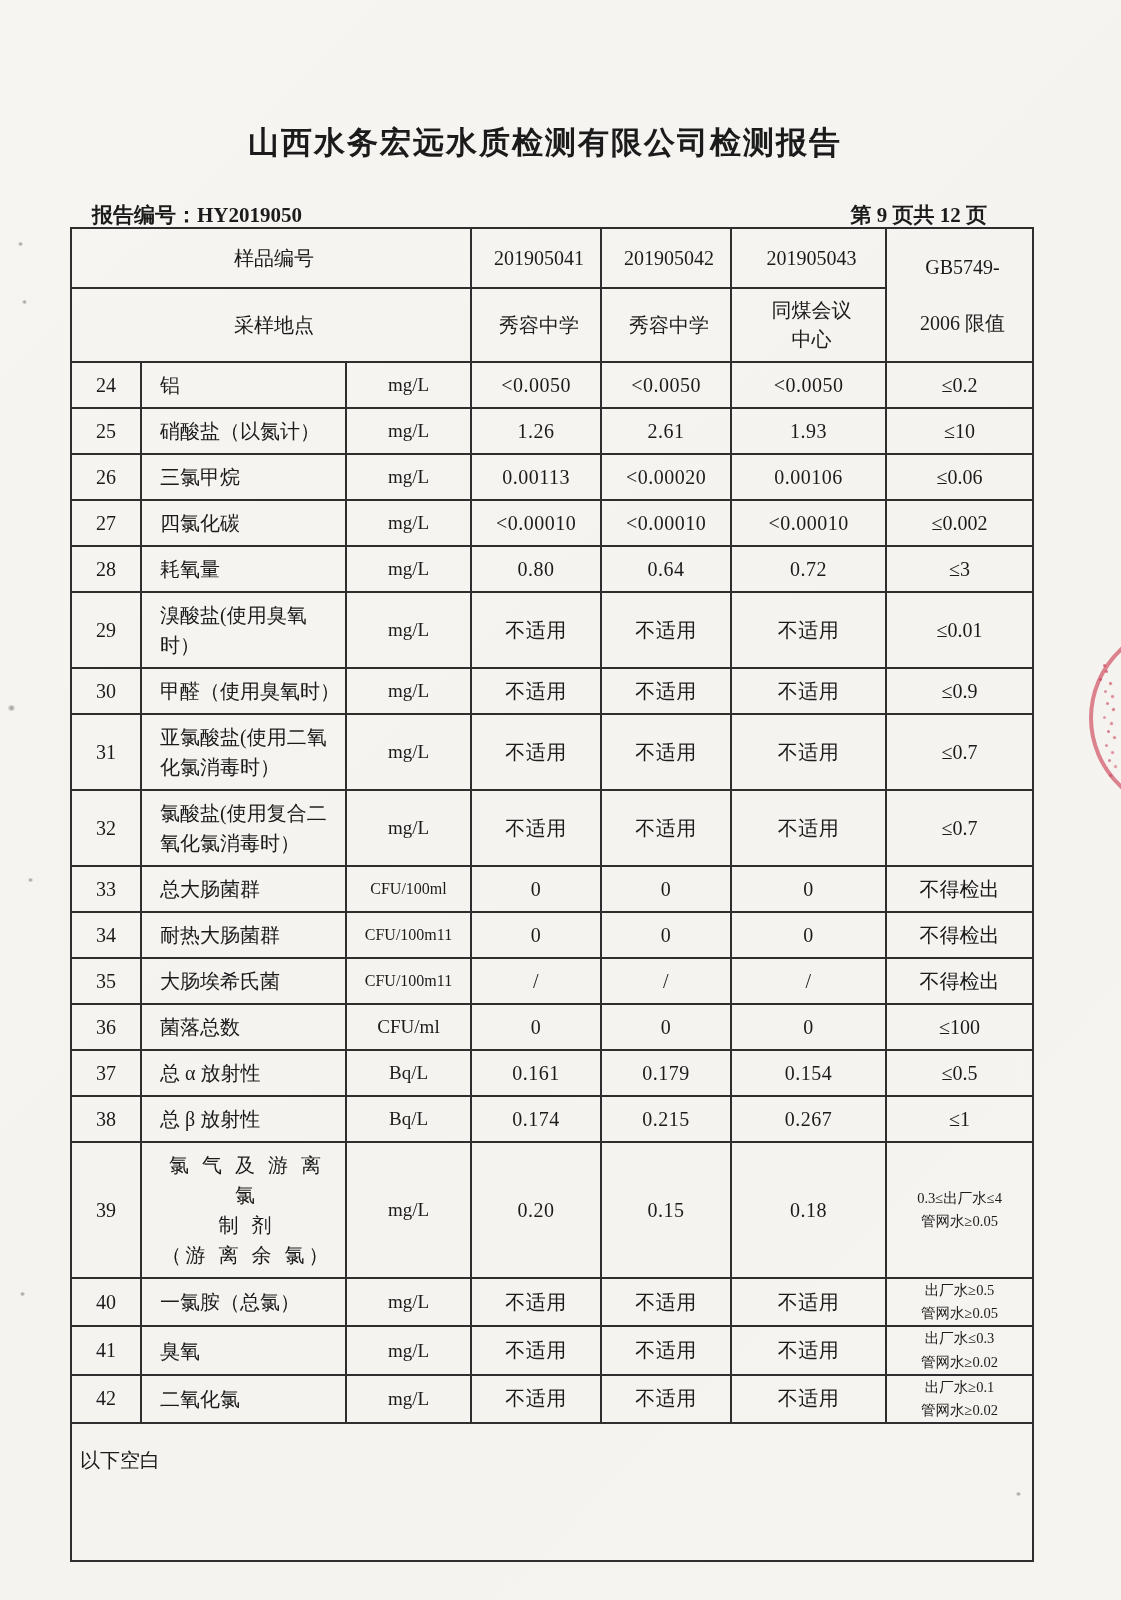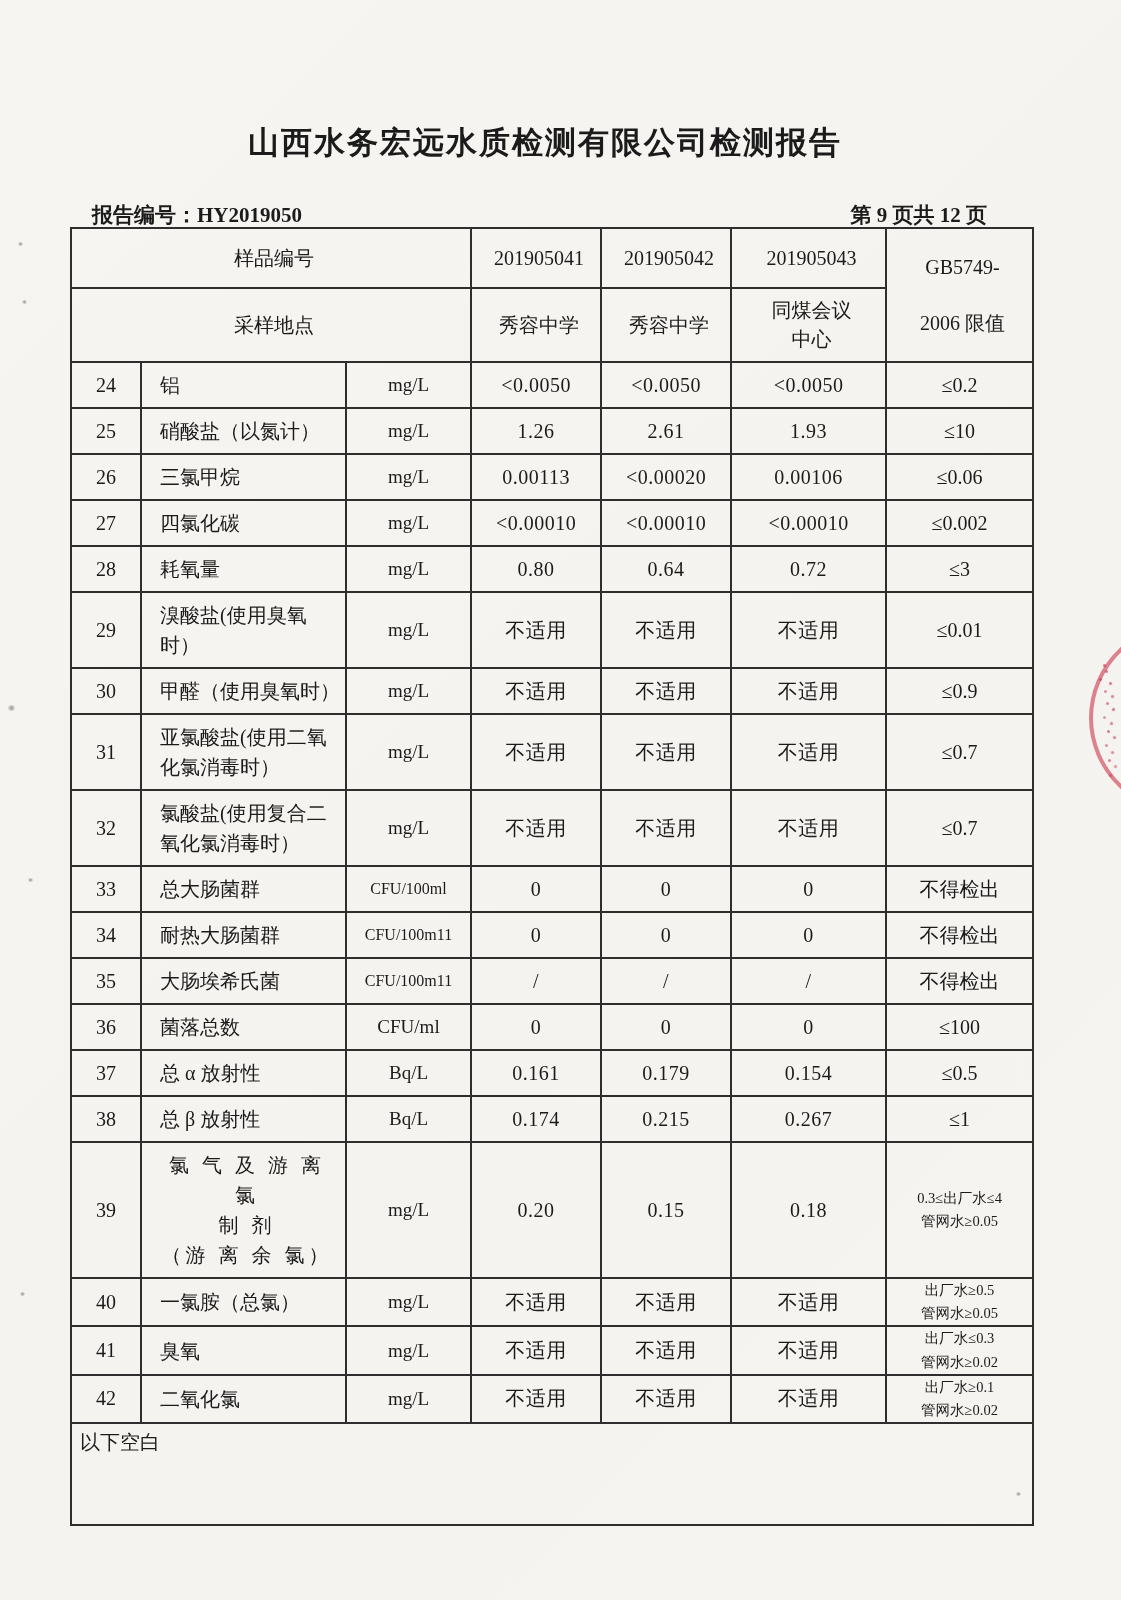--- a/index.html
+++ b/index.html
@@ -70,21 +70,21 @@
   }
   td.c-unit{font-size:19px;margin-top:8px;}
   td.c-unit.small-unit{font-size:16px;}
   td.c-val{font-size:20px;letter-spacing:0.5px;}
   td.c-limit{font-size:20px;}
   td.c-limit.small{font-size:14.5px;line-height:1.6;padding:0 2px;}
   tfoot td{
     height:92px;
     text-align:left;
     vertical-align:top;
-    padding:4px 8px;
+    padding:22px 8px;
     font-size:20px;
   }
   
   .stamp{
     position:absolute;
     top:612px;
     right:0;
     width:40px;
     height:210px;
     pointer-events:none;

